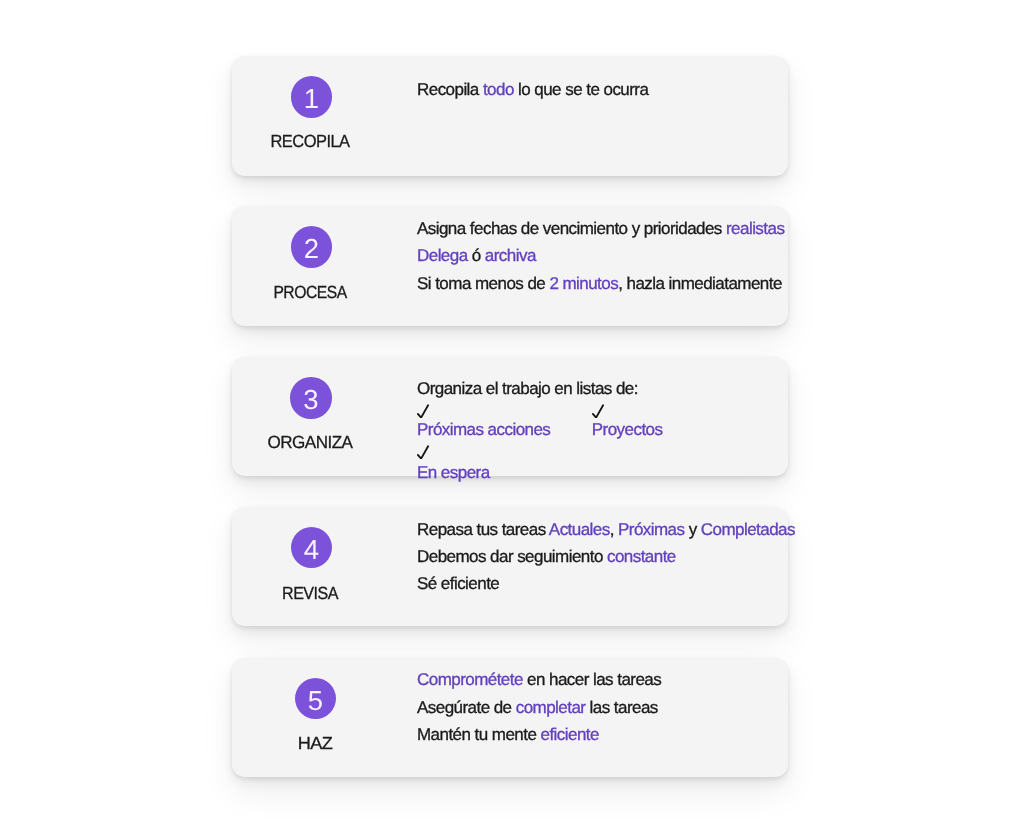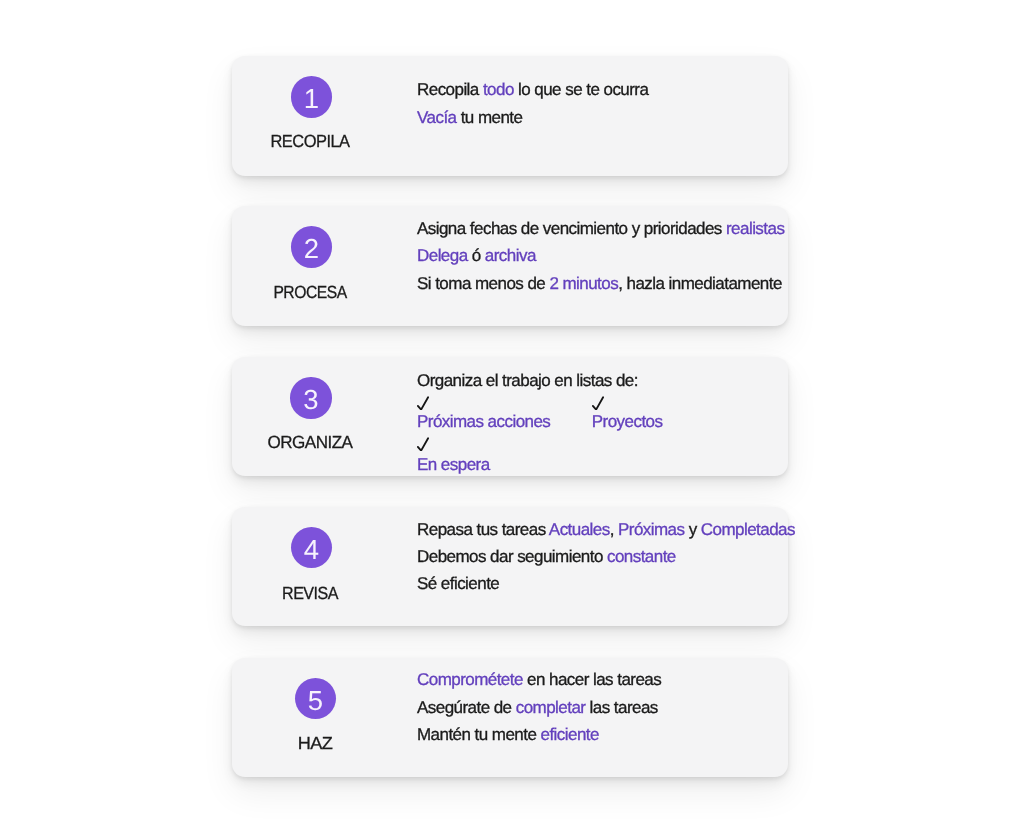--- a/index.html
+++ b/index.html
@@ -32,21 +32,21 @@
              -webkit-text-stroke:0.3px currentColor;left:-2.1px;}
   .card1 .steplabel{top:74.7px;transform:scaleX(0.936)}
   .card2 .steplabel{top:75.4px;transform:scaleX(0.891)}
   .card3 .steplabel{top:75.0px;transform:scaleX(0.970)}
   .card4 .steplabel{top:76.4px;left:-1.8px;transform:scaleX(0.913)}
   .card5 .steplabel{top:75.7px;left:3.4px;transform:scaleX(1.031)}
 
   .lines{position:absolute;left:157px;margin-left:28px;}
   .card1 .lines{top:20.1px}
   .card2 .lines{top:8.5px}
-  .card3 .lines{top:10px}
+  .card3 .lines{top:18px}
   .card4 .lines{top:9px}
   .card5 .lines{top:8.5px}
 
   .line{font-size:17px;color:#1b1b1b;line-height:27.4px;white-space:nowrap;
         letter-spacing:-0.55px;-webkit-text-stroke:0.32px currentColor;}
   .hl{color:#6340bd;}
 
   .checkrow{display:flex;white-space:nowrap;line-height:27.4px;}
   .checkrow + .checkrow{line-height:29px;}
   .chkitem{display:flex;align-items:baseline;font-size:17px;letter-spacing:-0.55px;flex-direction:column;
@@ -62,21 +62,20 @@
 
 <div class="page">
 
   <div class="card card1">
     <div class="stepbox">
       <div class="circle">1</div>
     </div>
     <div class="steplabel">RECOPILA</div>
     <div class="lines">
       <div class="line"><span>Recopila </span><span class="hl">todo</span><span> lo que se te ocurra</span></div>
-      <div class="line"><span class="hl">Vacía</span><span> tu mente</span></div>
     </div>
   </div>
 
   <div class="card card2">
     <div class="stepbox">
       <div class="circle">2</div>
     </div>
     <div class="steplabel">PROCESA</div>
     <div class="lines">
       <div class="line"><span>Asigna fechas de vencimiento y prioridades </span><span class="hl">realistas</span></div>

